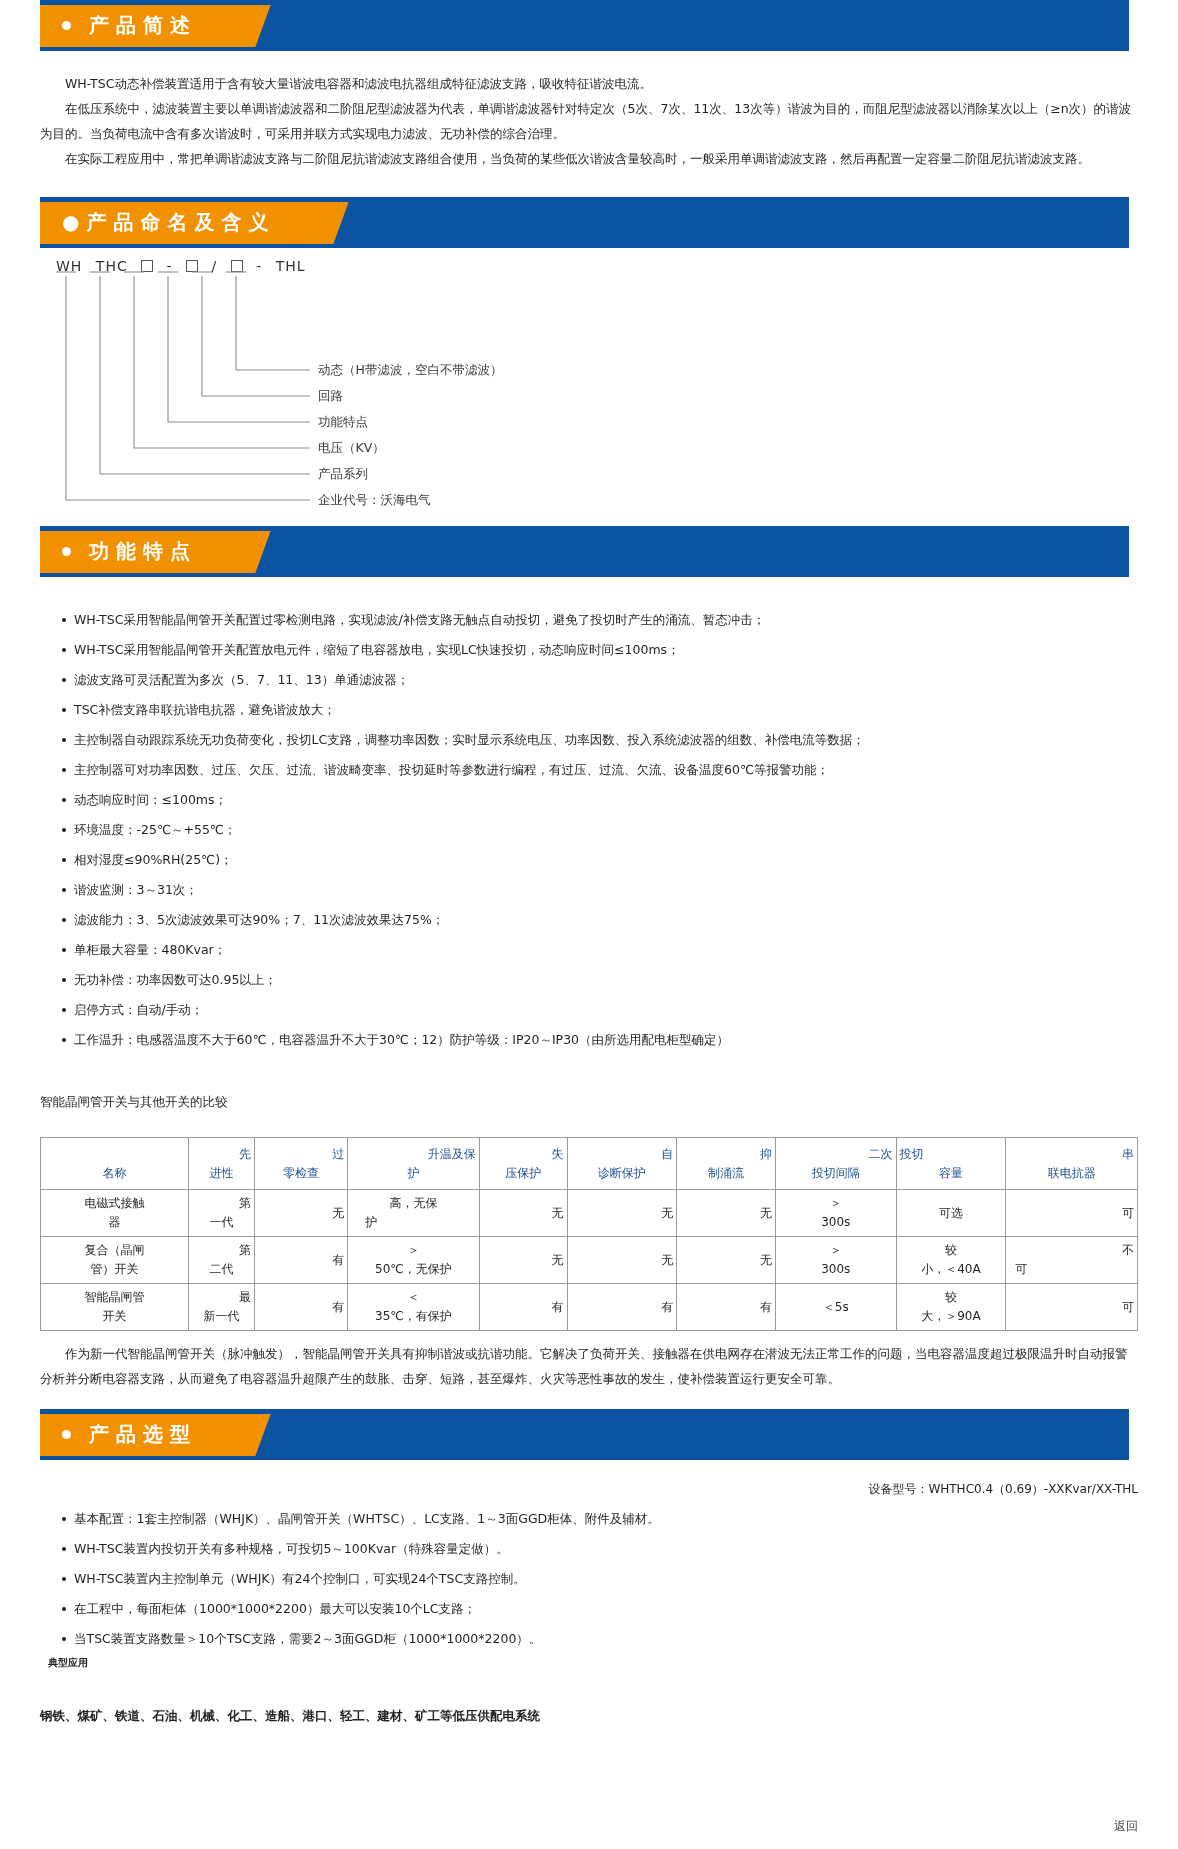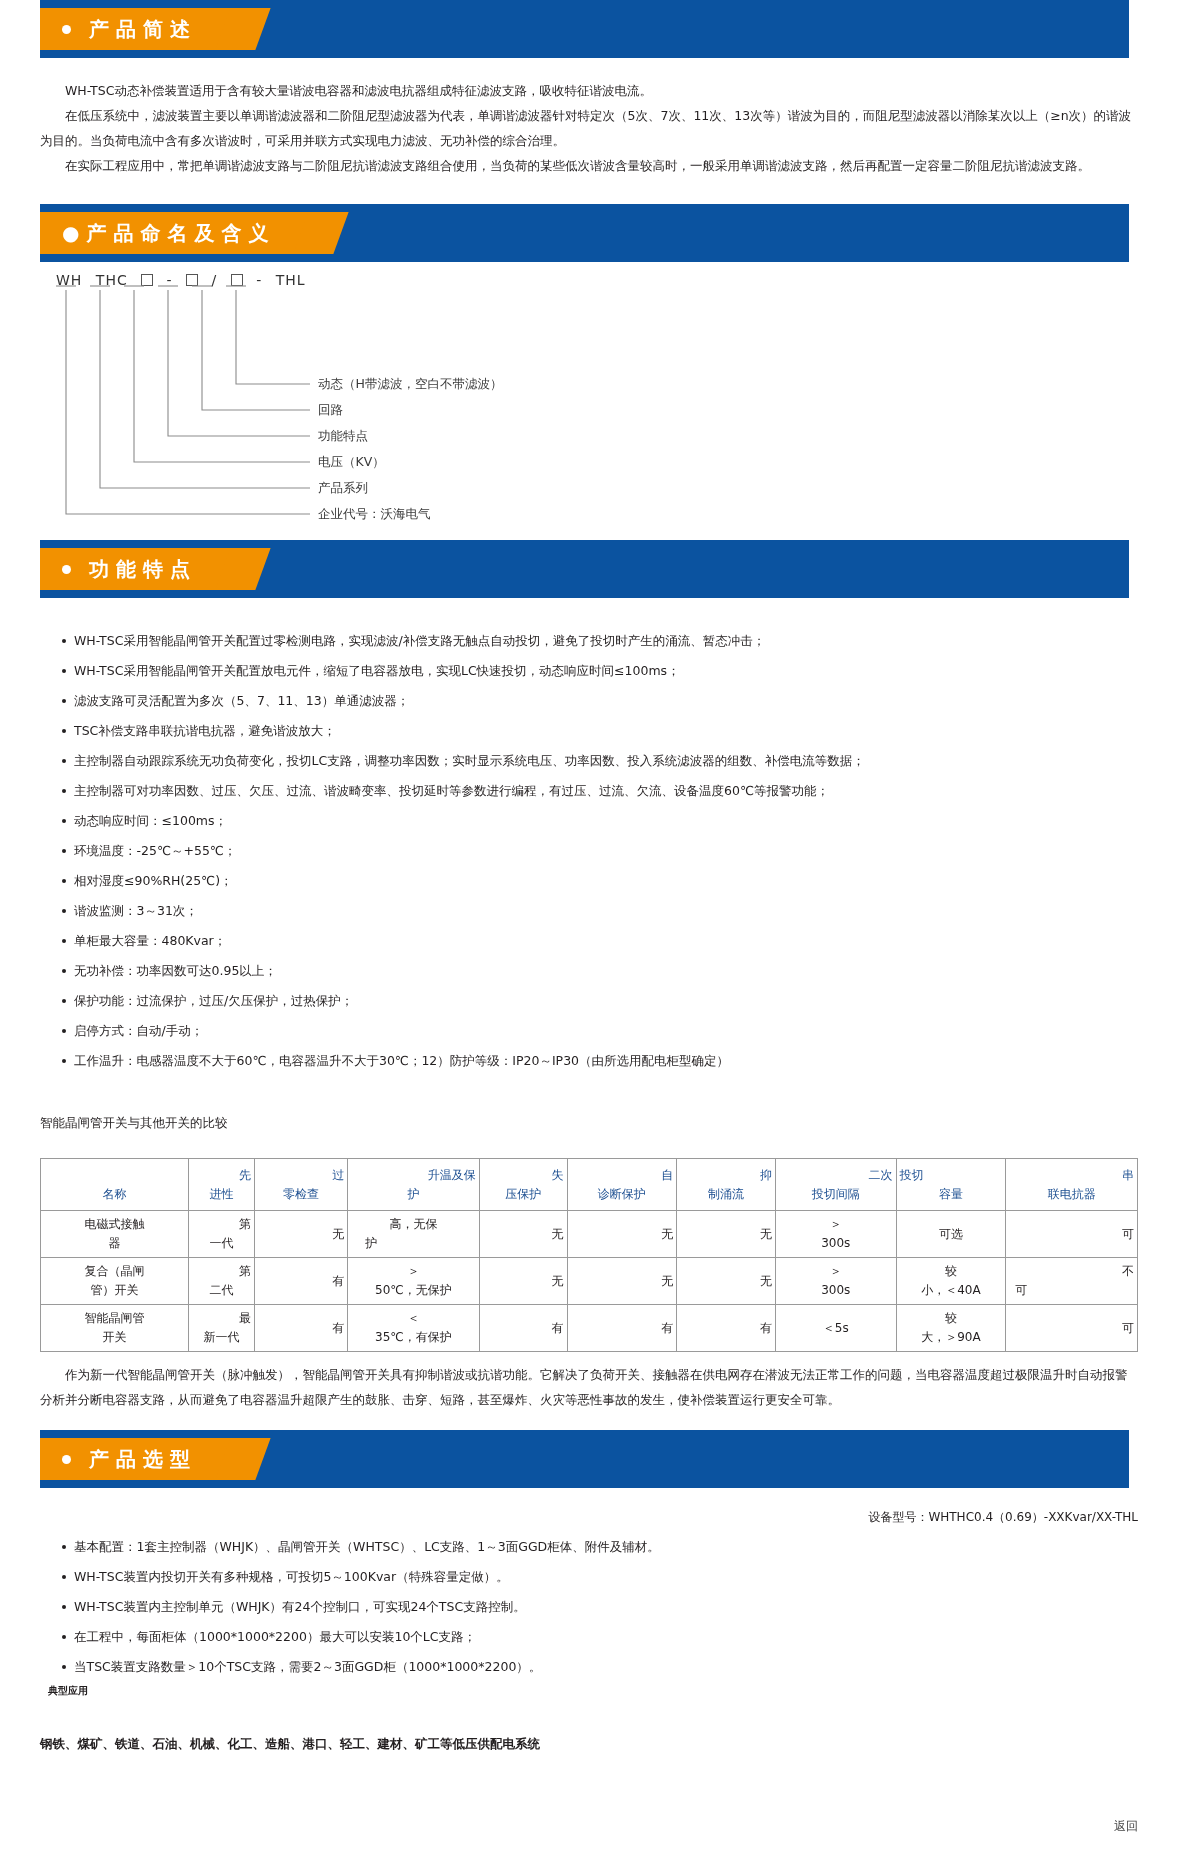--- a/index.html
+++ b/index.html
@@ -7,21 +7,21 @@
     width: 1178px;
     background: #ffffff;
     font-family: "DejaVu Sans", "Liberation Sans", sans-serif;
     color: #231f20;
   }
   body { position: relative; width: 1178px; min-height: 1849px; }
 
   
   .banner {
     position: relative;
-    height: 58px;
+    height: 51px;
     margin: 0 49px 0 40px;
     background: #0b53a0;
     display: flex;
     align-items: center;
     overflow: hidden;
   }
   .banner .orange {
     position: relative;
     height: 42px;
     background: #f29100;
@@ -244,23 +244,23 @@
   <div class="feat">WH-TSC采用智能晶闸管开关配置过零检测电路，实现滤波/补偿支路无触点自动投切，避免了投切时产生的涌流、暂态冲击；</div>
   <div class="feat">WH-TSC采用智能晶闸管开关配置放电元件，缩短了电容器放电，实现LC快速投切，动态响应时间≤100ms；</div>
   <div class="feat">滤波支路可灵活配置为多次（5、7、11、13）单通滤波器；</div>
   <div class="feat">TSC补偿支路串联抗谐电抗器，避免谐波放大；</div>
   <div class="feat">主控制器自动跟踪系统无功负荷变化，投切LC支路，调整功率因数；实时显示系统电压、功率因数、投入系统滤波器的组数、补偿电流等数据；</div>
   <div class="feat">主控制器可对功率因数、过压、欠压、过流、谐波畸变率、投切延时等参数进行编程，有过压、过流、欠流、设备温度60℃等报警功能；</div>
   <div class="feat">动态响应时间：≤100ms；</div>
   <div class="feat">环境温度：-25℃～+55℃；</div>
   <div class="feat">相对湿度≤90%RH(25℃)；</div>
   <div class="feat">谐波监测：3～31次；</div>
+  <div class="feat">滤波能力：3、5次滤波效果可达90%；7、11次滤波效果达75%；</div>
   <div class="feat">单柜最大容量：480Kvar；</div>
   <div class="feat">无功补偿：功率因数可达0.95以上；</div>
-  <div class="feat">保护功能：过流保护，过压/欠压保护，过热保护；</div>
   <div class="feat">启停方式：自动/手动；</div>
   <div class="feat">工作温升：电感器温度不大于60℃，电容器温升不大于30℃；12）防护等级：IP20～IP30（由所选用配电柜型确定）</div>
 </div>
 
 <div class="note">智能晶闸管开关与其他开关的比较</div>
 
 <div class="tbl-wrap">
   <table class="cmp">
     <thead>
       <tr>

